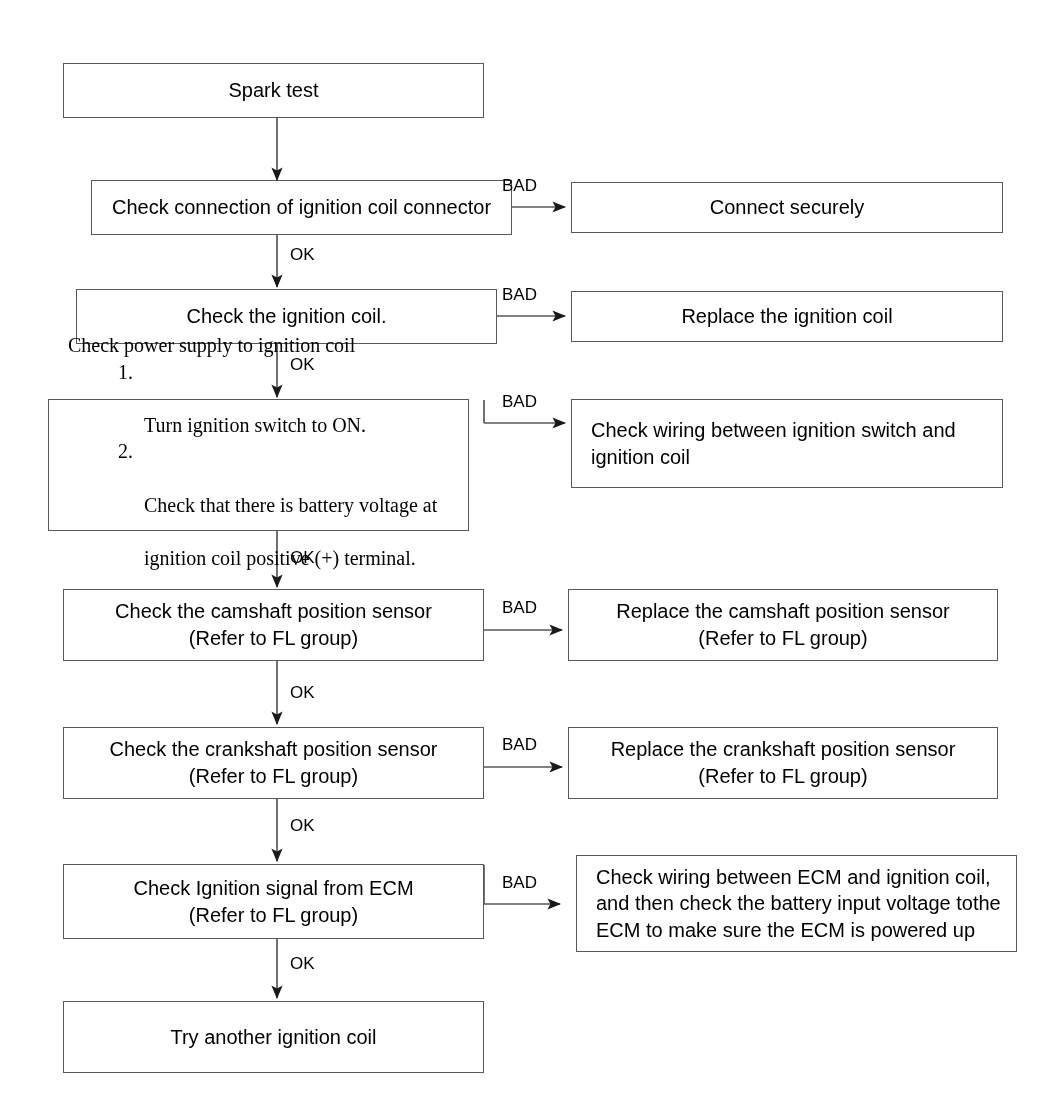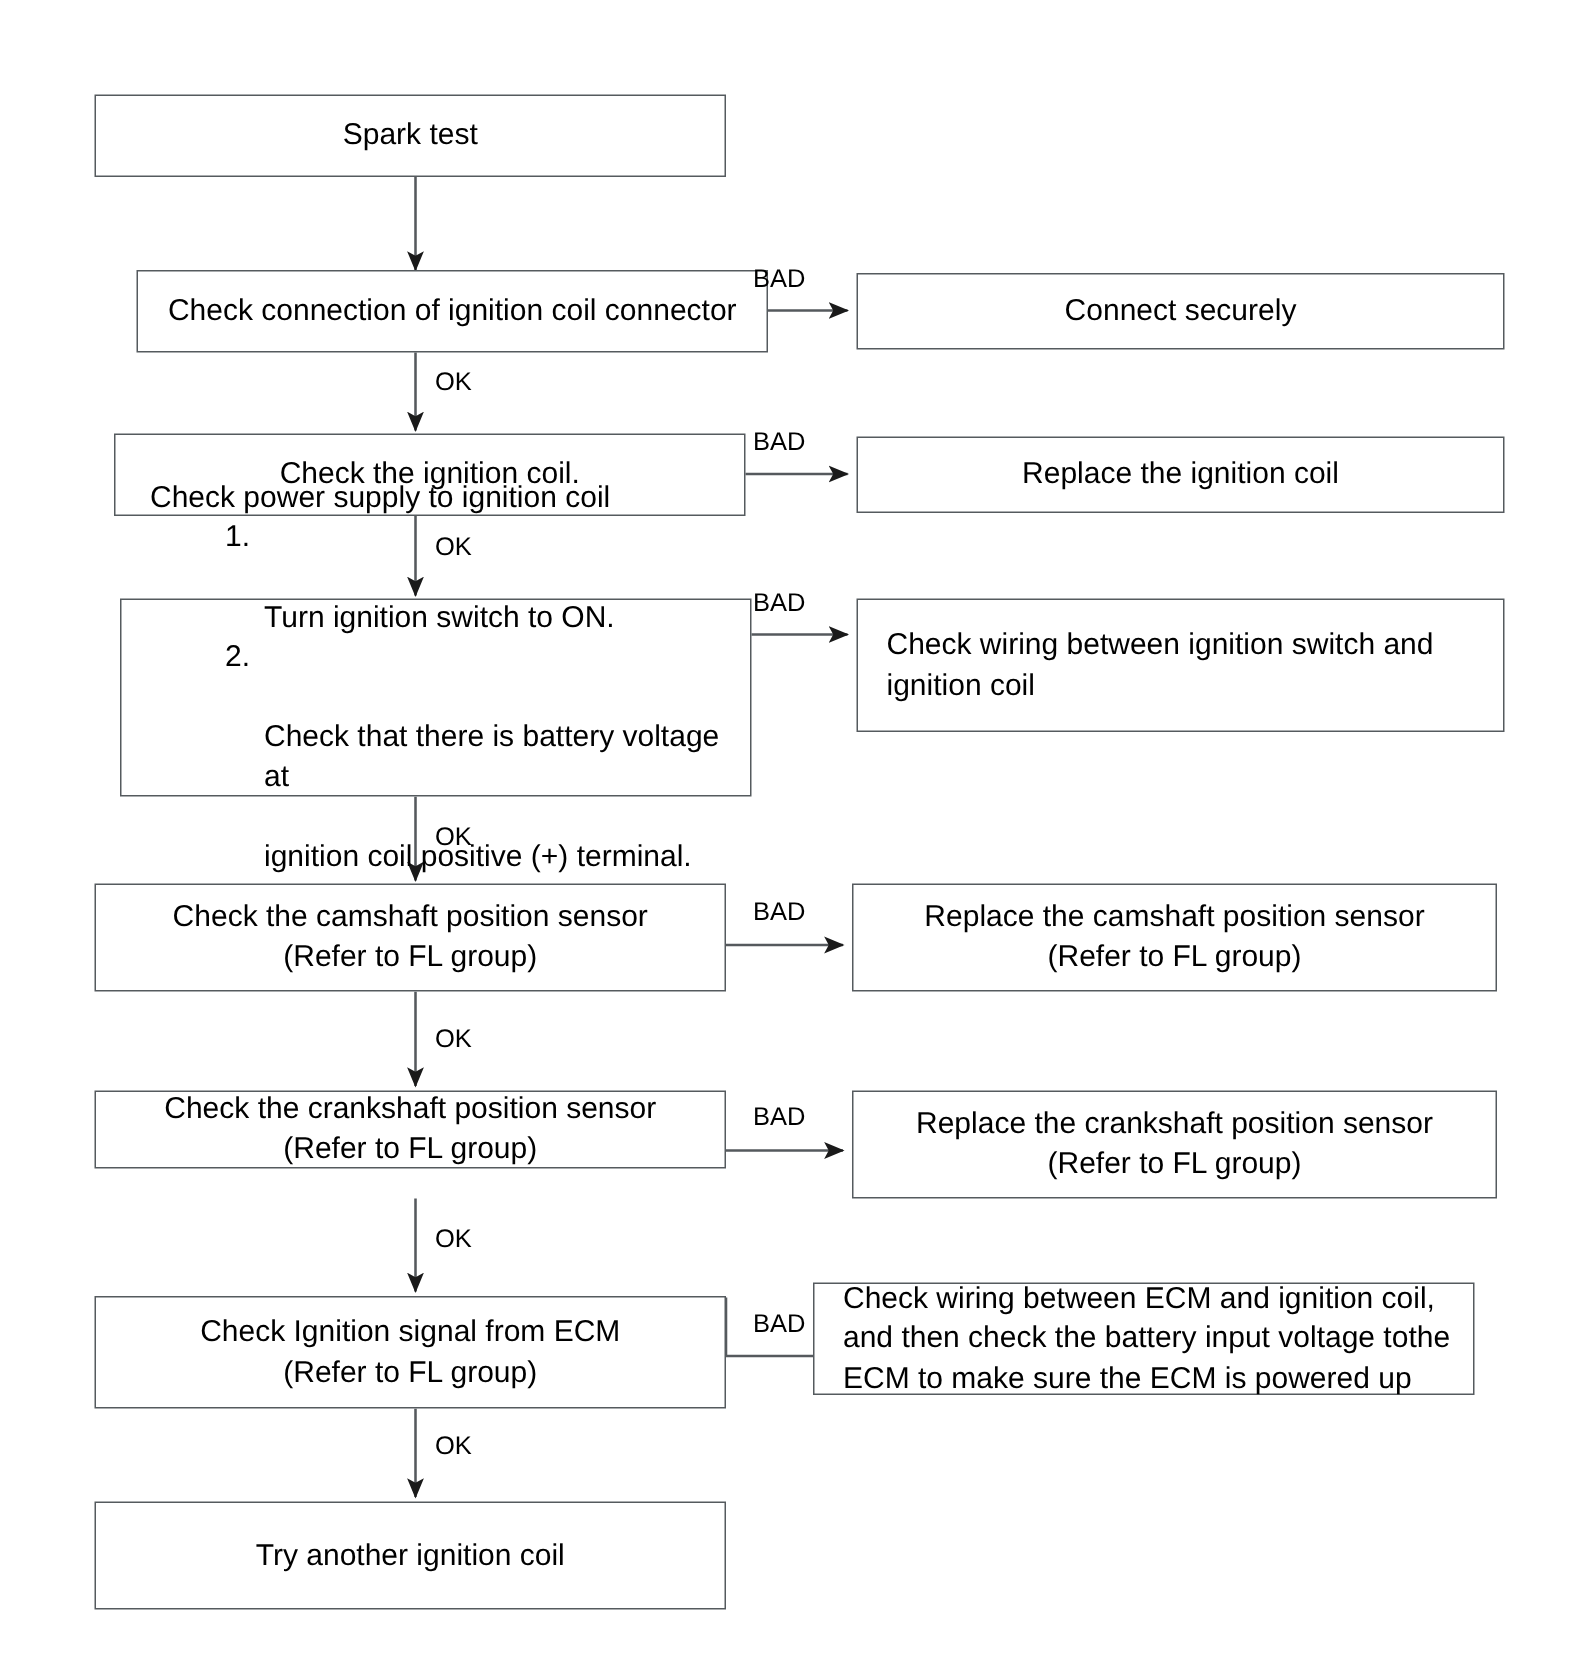--- a/index.html
+++ b/index.html
@@ -115,21 +115,21 @@
 
   <div class="node center" style="left:76px; top:289px; width:421px; height:55px;">
     <span class="txt">Check the ignition coil.</span>
   </div>
   <div class="edge-label" style="left:502px; top:285px;">BAD</div>
   <div class="node center" style="left:571px; top:291px; width:432px; height:51px;">
     <span class="txt">Replace the ignition coil</span>
   </div>
   <div class="edge-label" style="left:290px; top:355px;">OK</div>
 
-  <div class="node left" style="left:80px; top:399px; width:421px; height:132px;">
+  <div class="node left" style="left:48px; top:399px; width:421px; height:132px;font-family:Liberation Serif, serif;">
     <div class="txt">
       <div>Check power supply to ignition coil</div>
       <ul class="steps">
         <li>
           <span class="num">1.</span>
           <span>Turn ignition switch to ON.</span>
         </li>
         <li>
           <span class="num">2.</span>
           <span class="ln">Check that there is battery voltage at</span>
@@ -155,21 +155,21 @@
   </div>
   <div class="edge-label" style="left:502px; top:598px;">BAD</div>
   <div class="node center" style="left:568px; top:589px; width:430px; height:72px;">
     <div class="txt">
       <span class="ln">Replace the camshaft position sensor</span>
       <span class="ln">(Refer to FL group)</span>
     </div>
   </div>
   <div class="edge-label" style="left:290px; top:683px;">OK</div>
 
-  <div class="node center" style="left:63px; top:727px; width:421px; height:52px;">
+  <div class="node center" style="left:63px; top:727px; width:421px; height:72px;">
     <div class="txt">
       <span class="ln">Check the crankshaft position sensor</span>
       <span class="ln">(Refer to FL group)</span>
     </div>
   </div>
   <div class="edge-label" style="left:502px; top:735px;">BAD</div>
   <div class="node center" style="left:568px; top:727px; width:430px; height:72px;">
     <div class="txt">
       <span class="ln">Replace the crankshaft position sensor</span>
       <span class="ln">(Refer to FL group)</span>
@@ -177,21 +177,21 @@
   </div>
   <div class="edge-label" style="left:290px; top:816px;">OK</div>
 
   <div class="node center" style="left:63px; top:864px; width:421px; height:75px;">
     <div class="txt">
       <span class="ln">Check Ignition signal from ECM</span>
       <span class="ln">(Refer to FL group)</span>
     </div>
   </div>
   <div class="edge-label" style="left:502px; top:873px;">BAD</div>
-  <div class="node left" style="left:542px; top:855px; width:441px; height:75px;">
+  <div class="node left" style="left:576px; top:855px; width:441px; height:97px;">
     <div class="txt">
       <span class="ln">Check wiring between ECM and ignition coil,</span>
       <span class="ln">and then check the battery input voltage tothe</span>
       <span class="ln">ECM to make sure the ECM is powered up</span>
     </div>
   </div>
   <div class="edge-label" style="left:290px; top:954px;">OK</div>
 
   <div class="node center" style="left:63px; top:1001px; width:421px; height:72px;">
     <span class="txt">Try another ignition coil</span>

